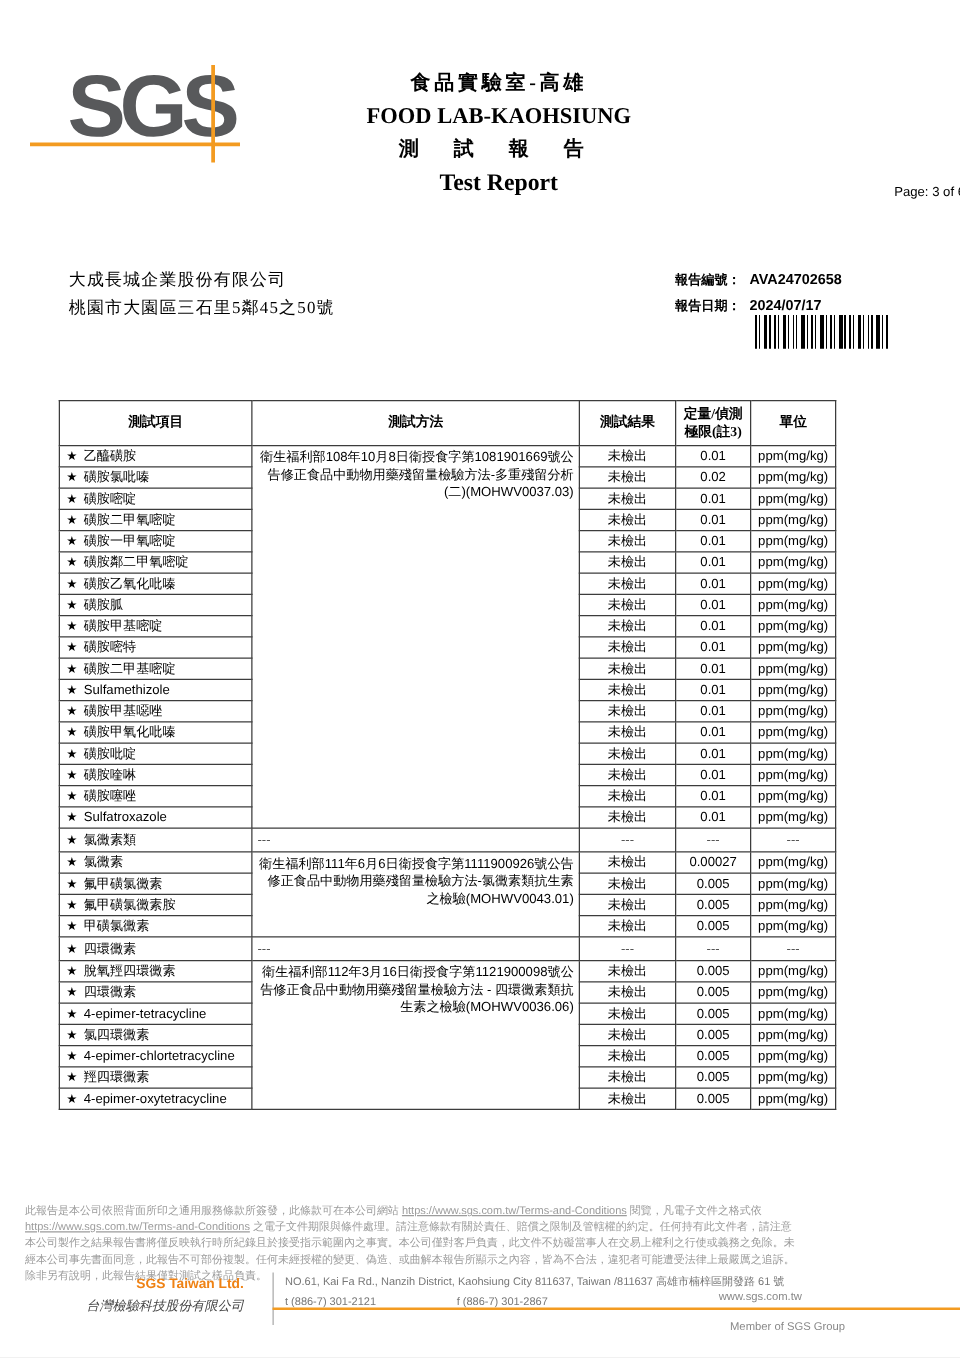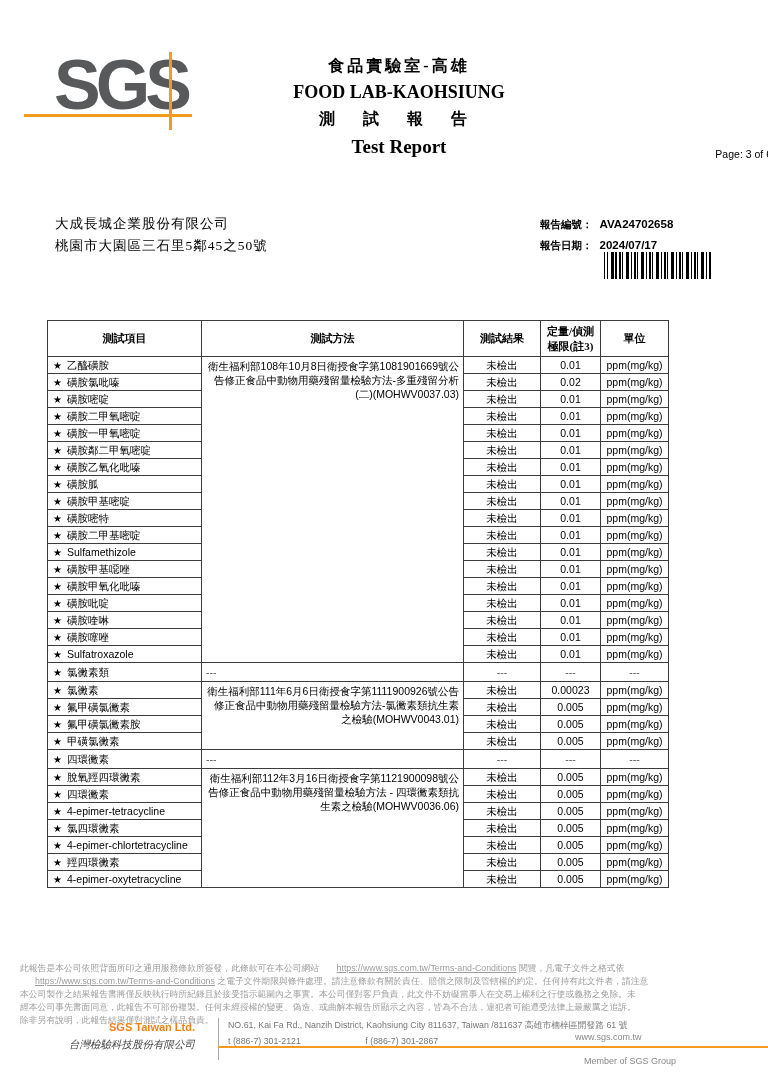--- a/index.html
+++ b/index.html
@@ -46,21 +46,21 @@
   td.c-method{text-align:right;vertical-align:top;padding:2px 4px;line-height:14px;font-size:10.5px;}
   td.c-result{text-align:center;}
   td.c-limit{text-align:center;}
   td.c-unit{text-align:center;padding-left:3px;white-space:nowrap;overflow:hidden;}
   td.dash-cell{color:#555;text-align:center;}
   td.c-method.dash-cell{text-align:left;}
 
   
   .disclaimer{position:absolute;left:20px;top:962px;width:730px;font-size:8.8px;line-height:13px;
               color:#9c9c9c;white-space:nowrap;}
-  .disc-url{text-decoration:underline;margin-left:15px;}
+  .disc-url{text-decoration:underline;}
   .co-en{position:absolute;left:60px;top:1021px;width:135px;text-align:right;
          color:#EF8214;font-weight:bold;font-size:11px;}
   .co-zh{position:absolute;left:40px;top:1038px;width:155px;text-align:right;
          font-family:"Liberation Serif","DejaVu Serif",serif;font-style:italic;font-size:10.5px;color:#444;}
   .co-divider{position:absolute;left:218px;top:1018px;width:1px;height:42px;background:#aaa;}
   .co-addr{position:absolute;left:228px;top:1020px;width:460px;font-size:8.8px;color:#777;white-space:nowrap;}
   .co-telfax{position:absolute;left:228px;top:1036px;font-size:8.8px;color:#777;white-space:nowrap;}
   .co-telfax .fax{margin-left:62px;}
   .co-web{position:absolute;left:575px;top:1032px;font-size:9px;color:#888;}
   .orange-rule{position:absolute;left:218px;top:1046px;width:550px;height:2px;background:#F39B21;}
@@ -233,21 +233,21 @@
             <td class="c-item"><span class="star">★</span><span>氯黴素類</span></td>
             <td class="c-method dash-cell">---</td>
             <td class="c-result dash-cell">---</td>
             <td class="c-limit dash-cell">---</td>
             <td class="c-unit dash-cell">---</td>
           </tr>
           <tr>
             <td class="c-item"><span class="star">★</span><span>氯黴素</span></td>
             <td class="c-method" rowspan="4">衛生福利部111年6月6日衛授食字第1111900926號公告修正食品中動物用藥殘留量檢驗方法-氯黴素類抗生素之檢驗(MOHWV0043.01)</td>
             <td class="c-result">未檢出</td>
-            <td class="c-limit">0.00023</td>
+            <td class="c-limit">0.00027</td>
             <td class="c-unit">ppm(mg/kg)</td>
           </tr>
           <tr>
             <td class="c-item"><span class="star">★</span><span>氟甲磺氯黴素</span></td>
             <td class="c-result">未檢出</td>
             <td class="c-limit">0.005</td>
             <td class="c-unit">ppm(mg/kg)</td>
           </tr>
           <tr>
             <td class="c-item"><span class="star">★</span><span>氟甲磺氯黴素胺</span></td>

